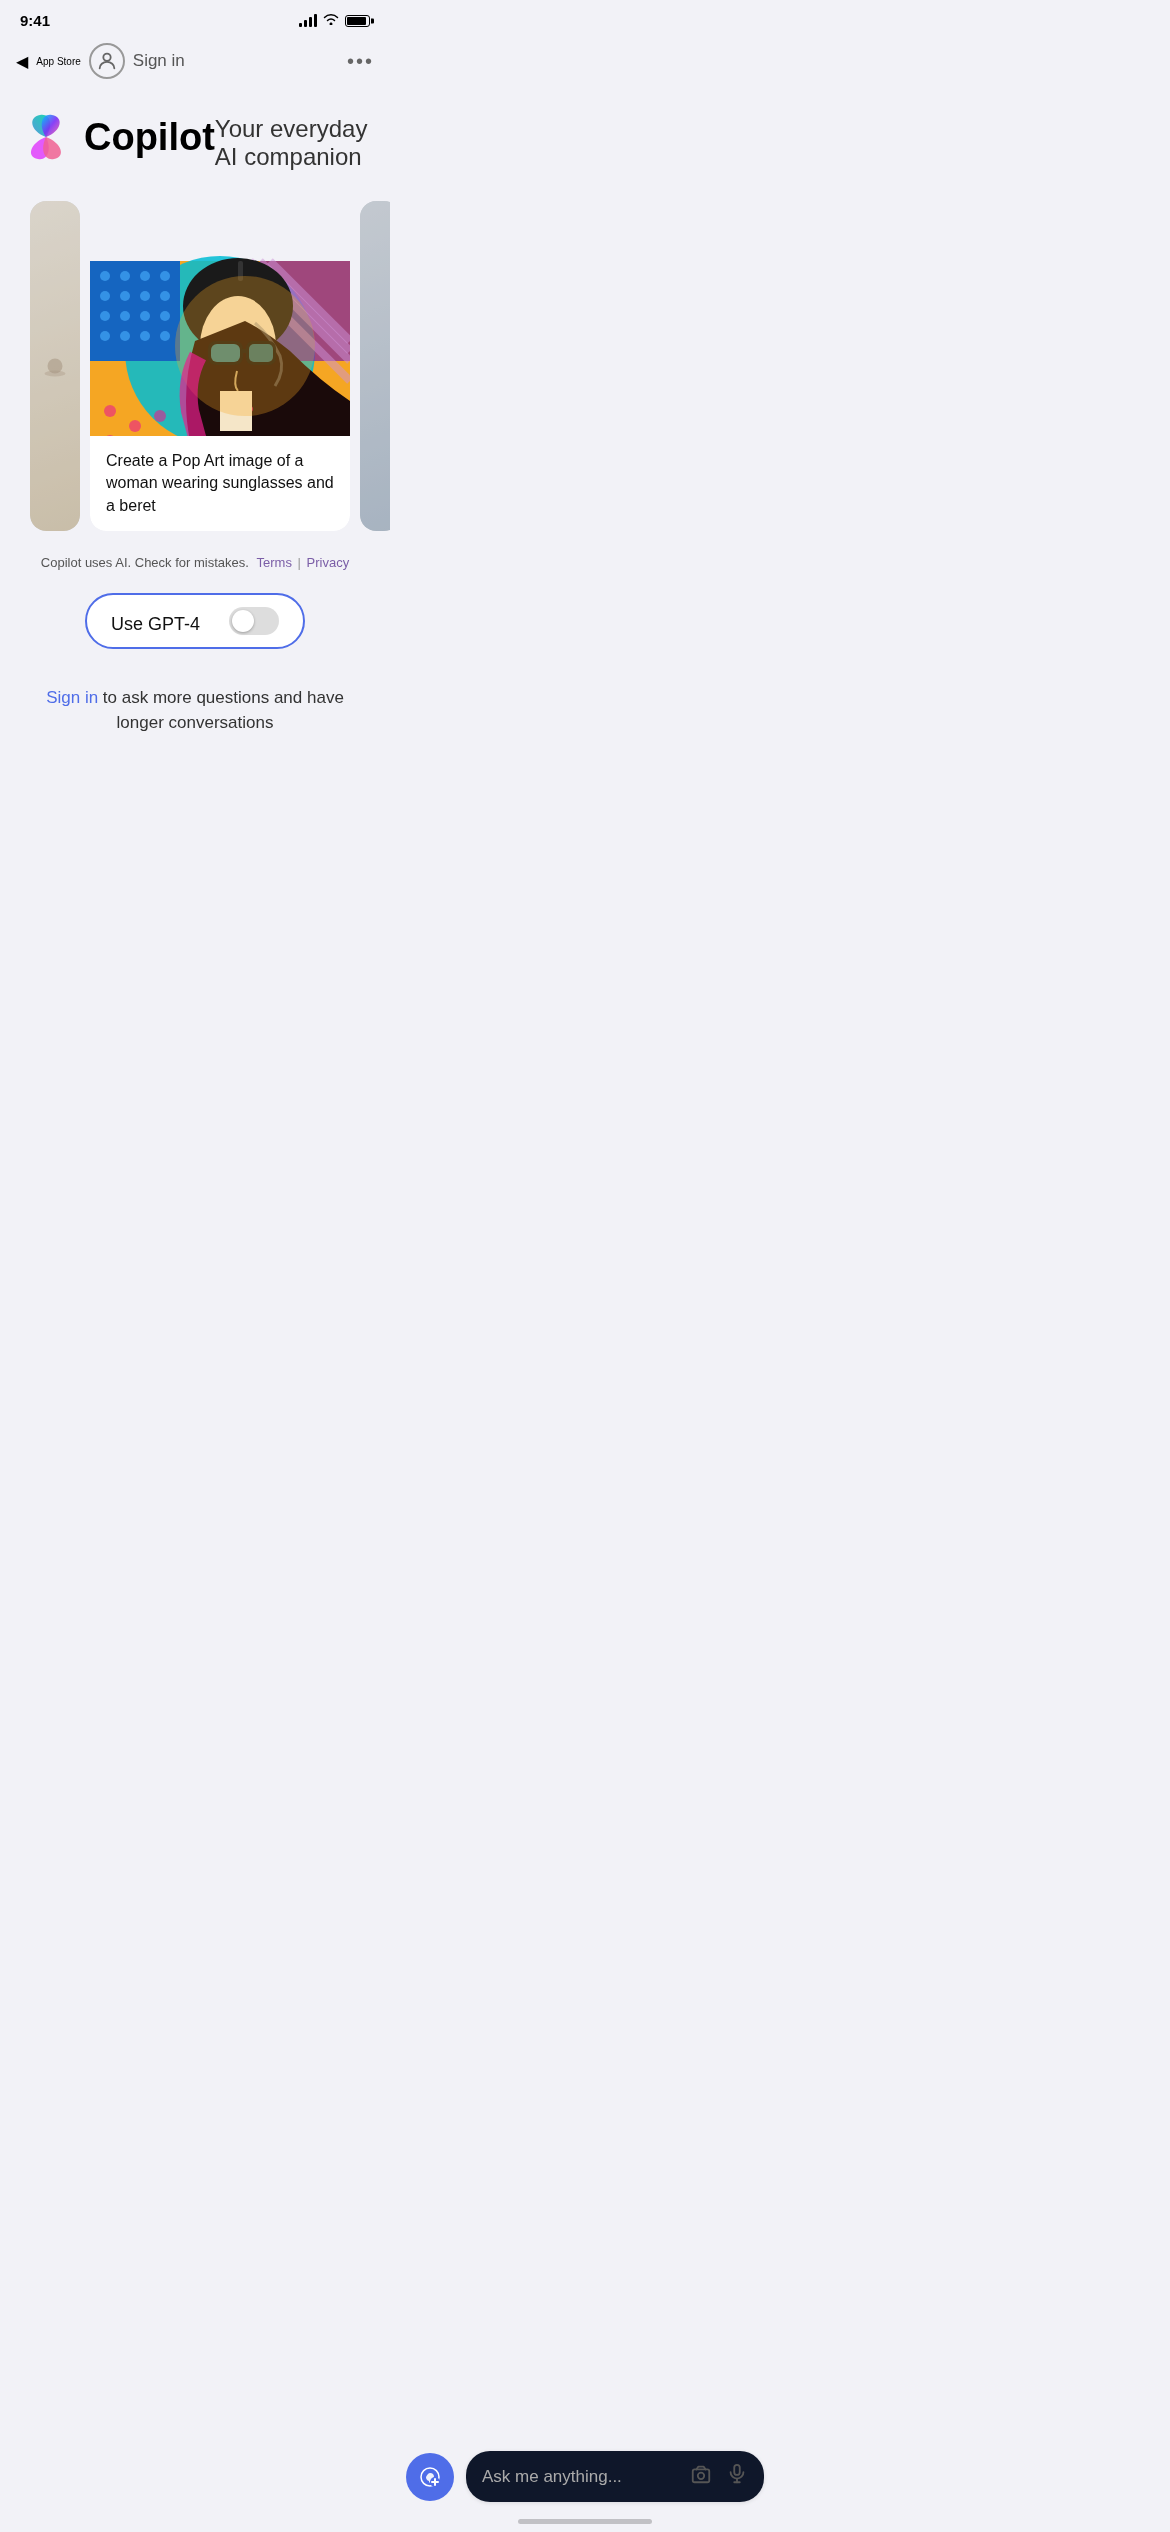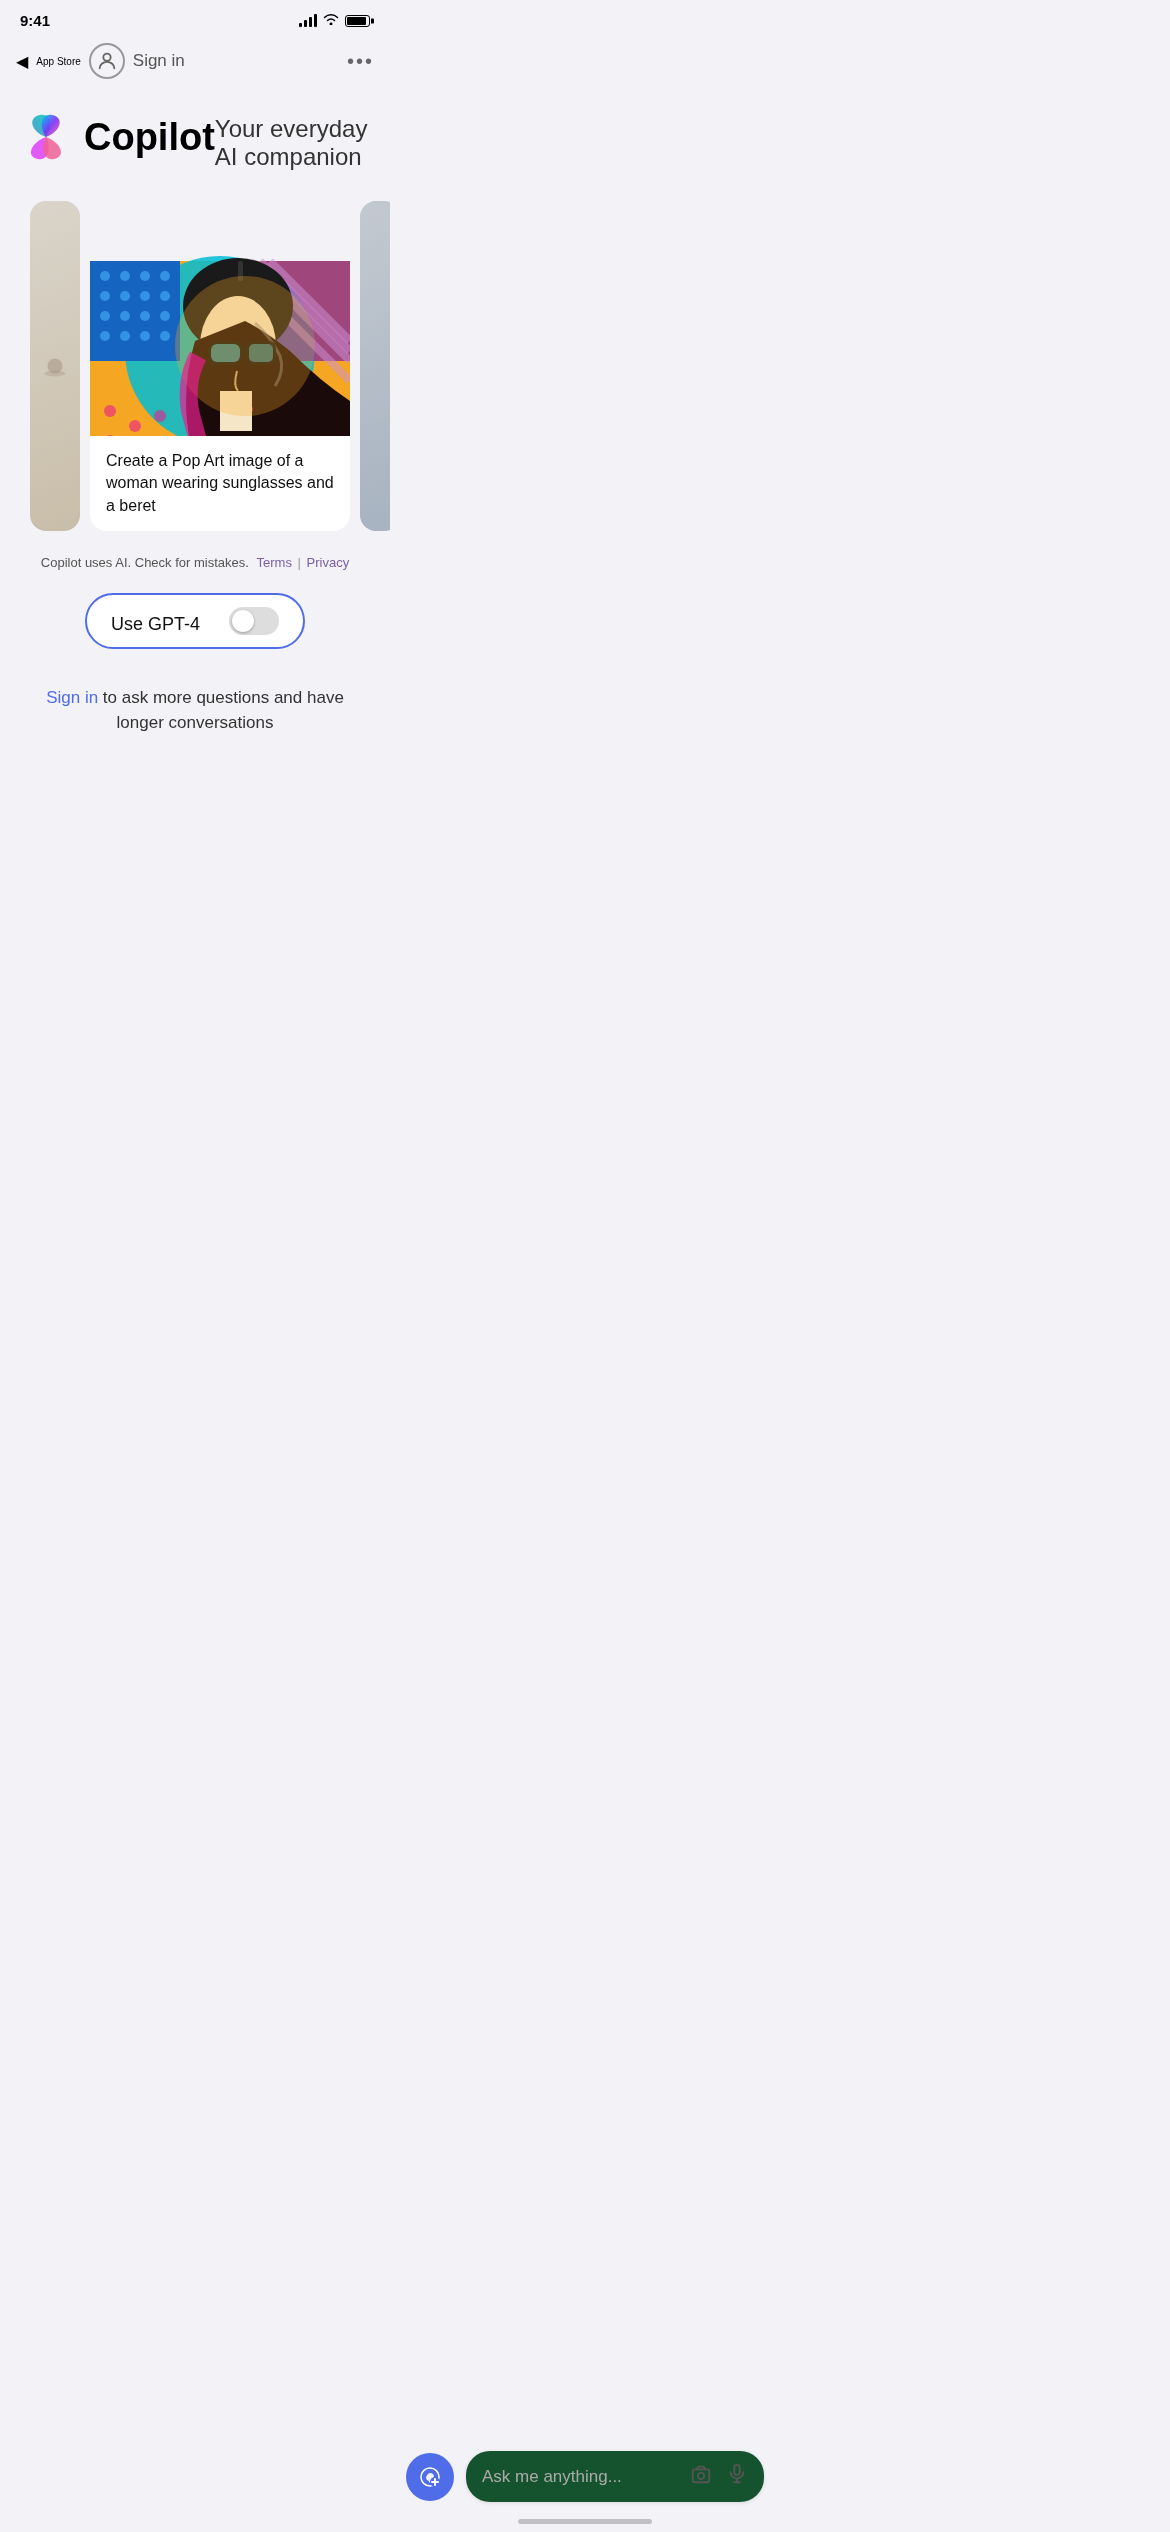--- a/index.html
+++ b/index.html
@@ -345,21 +345,21 @@
       border-radius: 50%;
       display: flex;
       align-items: center;
       justify-content: center;
       flex-shrink: 0;
       cursor: pointer;
     }
 
     .search-bar {
       flex: 1;
-      background: #14532d;
+      background: #0f172a;
       border-radius: 24px;
       padding: 12px 16px;
       display: flex;
       align-items: center;
       justify-content: space-between;
       box-shadow: 0 1px 4px rgba(0,0,0,0.1);
     }
 
     .search-placeholder {
       font-size: 17px;

